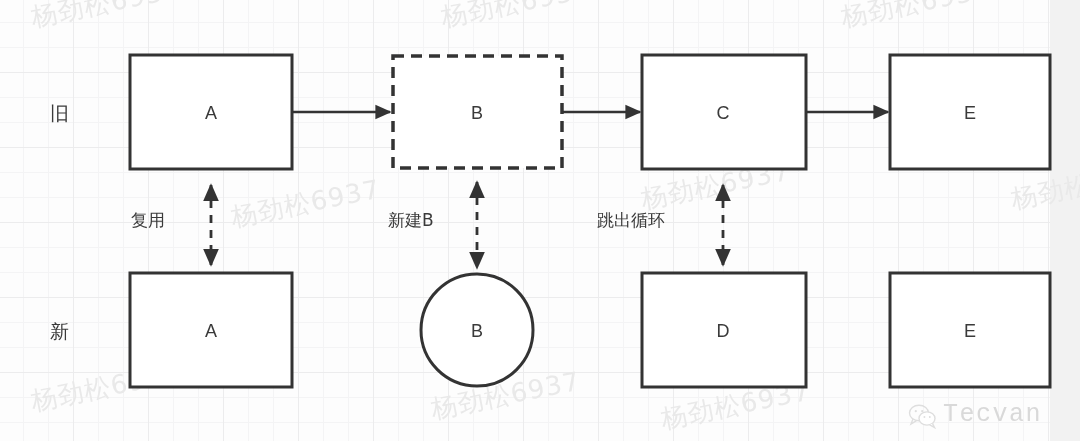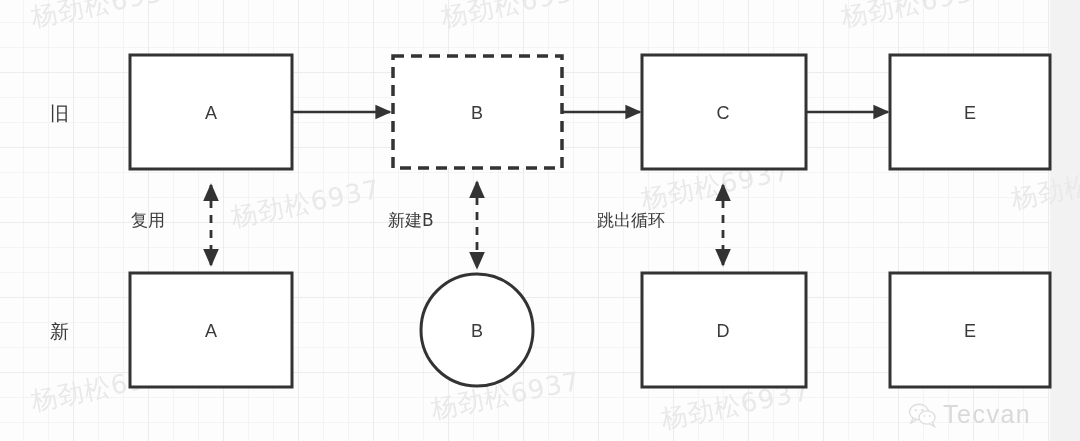--- a/index.html
+++ b/index.html
@@ -106,26 +106,26 @@
     stroke: #333333;
     stroke-width: 2.8;
     fill: none;
     stroke-dasharray: 8 7;
   }
 
   
   .brand {
     position: absolute;
     display: flex;
-    align-items: center;
+    align-items: flex-end;
     gap: 5px;
     color: #d9d9d9;
     font-size: 25px;
     letter-spacing: 1.5px;
-    font-family: Liberation Sans, sans-serif;
+    font-family: Liberation Mono, monospace;
     pointer-events: none;
   }
 </style>
 </head>
 <body>
 
 <div id="canvas">
 
   <div class="grid-bg"></div>
   <div class="right-gutter"></div>

